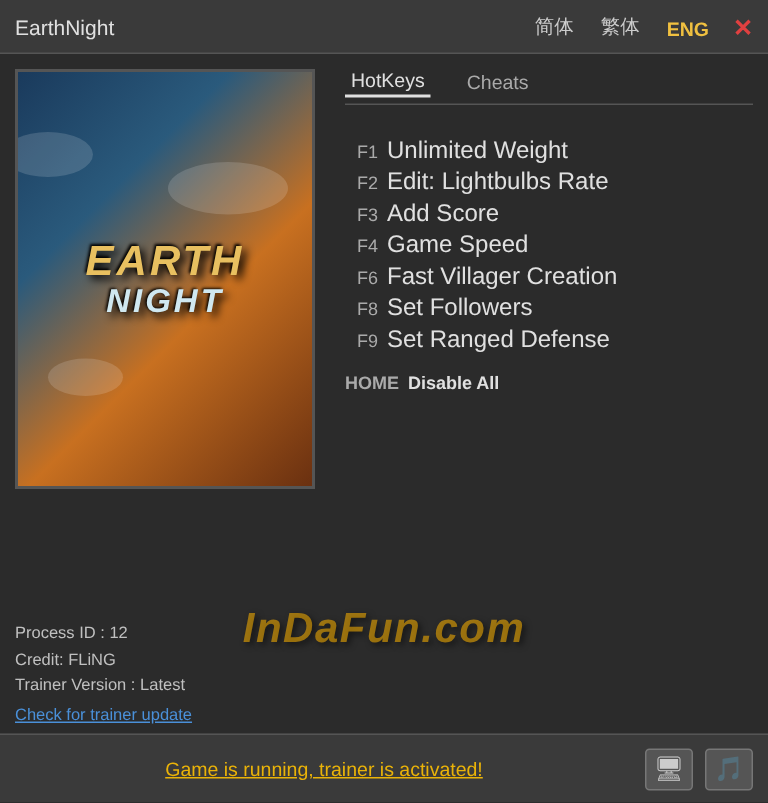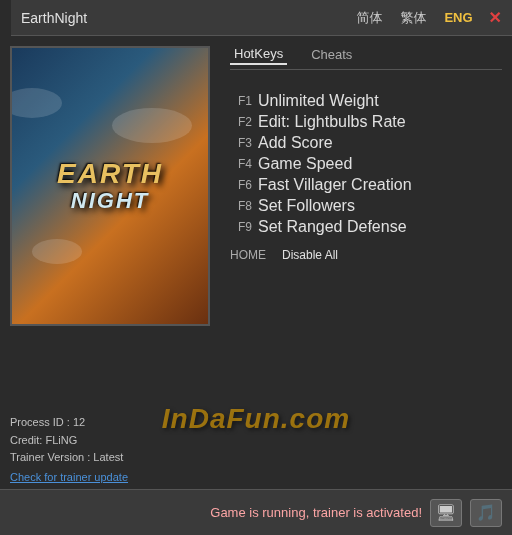--- a/index.html
+++ b/index.html
@@ -13,30 +13,29 @@
     }
 
     
     .title-bar {
       display: flex;
       align-items: center;
       background: #3a3a3a;
       height: 36px;
       padding: 0 10px;
       border-bottom: 1px solid #555;
-      margin-left: 11px;
     }
     .title-text {
       color: #e0e0e0;
       font-size: 14px;
       flex: 1;
     }
     .lang-buttons {
       display: flex;
-      align-items: center;
+      align-items: flex-end;
       gap: 6px;
     }
     .lang-btn {
       color: #ccc;
       font-size: 13px;
       cursor: pointer;
       padding: 2px 6px;
       background: none;
       border: none;
     }
@@ -144,22 +143,23 @@
       text-align: right;
     }
     .hotkey-label {
       color: #e0e0e0;
       font-size: 16px;
     }
 
     .home-row {
       margin-top: 12px;
       display: flex;
-      gap: 16px;
-      align-items: center;
+      gap: 6px;
+      align-items: center;
+      font-weight: bold;
     }
     .home-key {
       color: #aaa;
       font-size: 12px;
     }
     .home-label {
       color: #e0e0e0;
       font-size: 12px;
     }
 
@@ -209,23 +209,24 @@
       height: 46px;
       background: #3a3a3a;
       border-top: 1px solid #555;
       display: flex;
       align-items: center;
       padding: 0 10px;
       gap: 8px;
     }
     .status-text {
       flex: 1;
-      color: #fca5a5;
+      color: #eab308;
       font-size: 13px;
-      text-align: right;
+      text-align: center;
+      text-decoration: underline;
     }
     .status-icons {
       display: flex;
       gap: 8px;
     }
     .status-icon-btn {
       width: 32px;
       height: 28px;
       background: #555;
       border: 1px solid #777;

